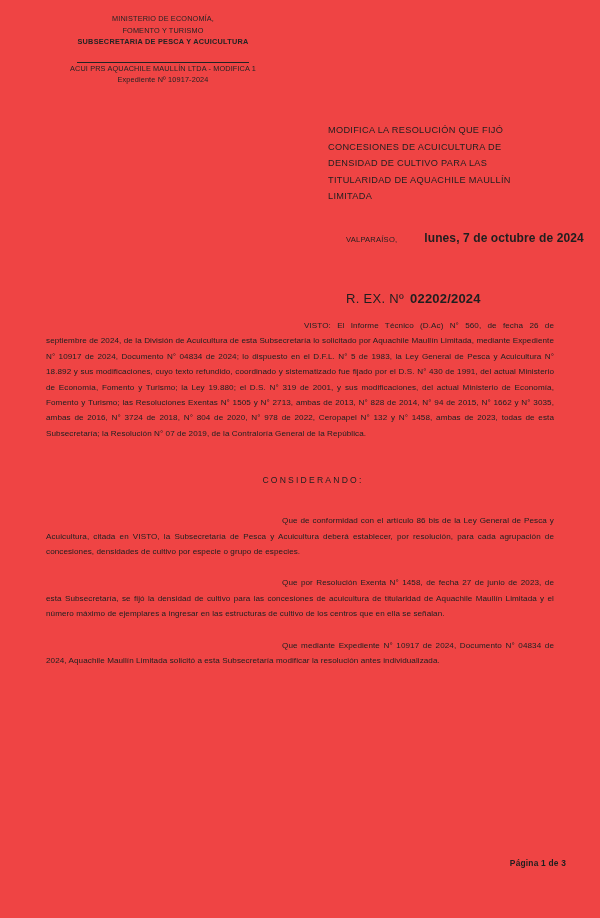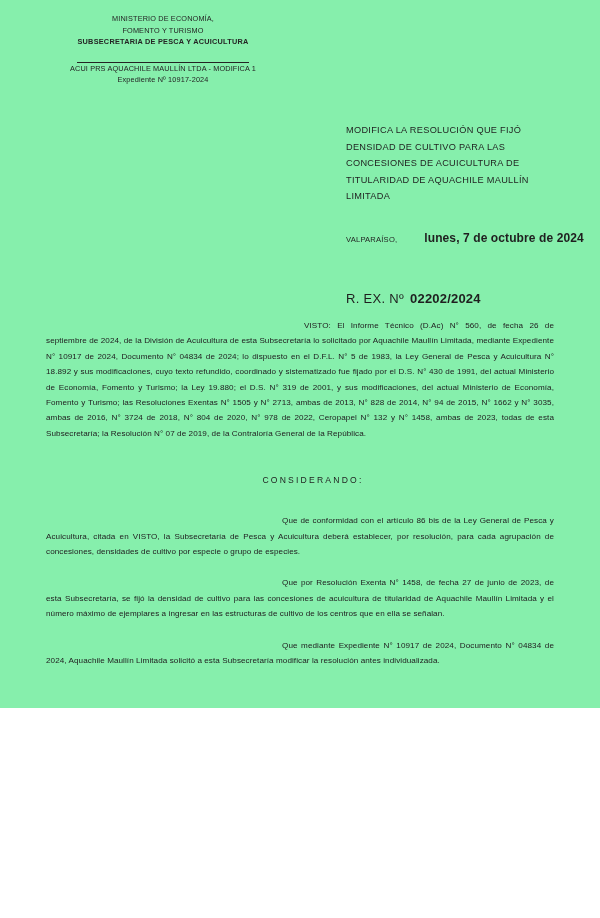--- a/index.html
+++ b/index.html
@@ -7,22 +7,22 @@
     padding: 0;
     background: #ffffff;
   }
   body {
     font-family: "Liberation Sans", sans-serif;
     color: #1a1a1a;
   }
   .page {
     position: relative;
     width: 600px;
-    height: 708px;
-    background: #86efac;
+    height: 918px;
+    background: #ef4444;
     overflow: hidden;
     box-sizing: border-box;
   }
 
   
   .letterhead {
     position: absolute;
     left: 38px;
     top: 13px;
     width: 250px;
@@ -40,21 +40,21 @@
     display: inline-block;
     border-bottom: 1px solid #242424;
     padding-bottom: 14px;
     font-weight: bold;
     letter-spacing: 0.25px;
   }
 
   
   .title-block {
     position: absolute;
-    left: 346px;
+    left: 328px;
     top: 122px;
     width: 222px;
     font-size: 9.2px;
     line-height: 16.6px;
     text-align: justify;
     text-align-last: left;
     letter-spacing: 0.3px;
     color: #1f1f1f;
   }
   .title-block .t-line {
@@ -160,22 +160,22 @@
   <div class="letterhead">
     <span class="lh-line">MINISTERIO DE ECONOMÍA,</span>
     <span class="lh-line">FOMENTO Y TURISMO</span>
     <span class="lh-line"><span class="lh-underline">SUBSECRETARIA DE PESCA Y ACUICULTURA</span></span>
     <span class="lh-line">ACUI PRS AQUACHILE MAULLÍN LTDA - MODIFICA 1</span>
     <span class="lh-line">Expediente Nº 10917-2024</span>
   </div>
 
   <div class="title-block">
     <span class="t-line t-just">MODIFICA LA RESOLUCIÓN QUE FIJÓ</span>
+    <span class="t-line t-just">CONCESIONES DE ACUICULTURA DE</span>
     <span class="t-line t-just">DENSIDAD DE CULTIVO PARA LAS</span>
-    <span class="t-line t-just">CONCESIONES DE ACUICULTURA DE</span>
     <span class="t-line t-just">TITULARIDAD DE AQUACHILE MAULLÍN</span>
     <span class="t-line">LIMITADA</span>
   </div>
 
   <div class="place-date">
     <span class="place">VALPARAÍSO,</span><span class="date">lunes, 7 de octubre de 2024</span>
   </div>
 
   <div class="rex">
     <span class="rex-label">R. EX. Nº</span><span class="rex-num">02202/2024</span>

